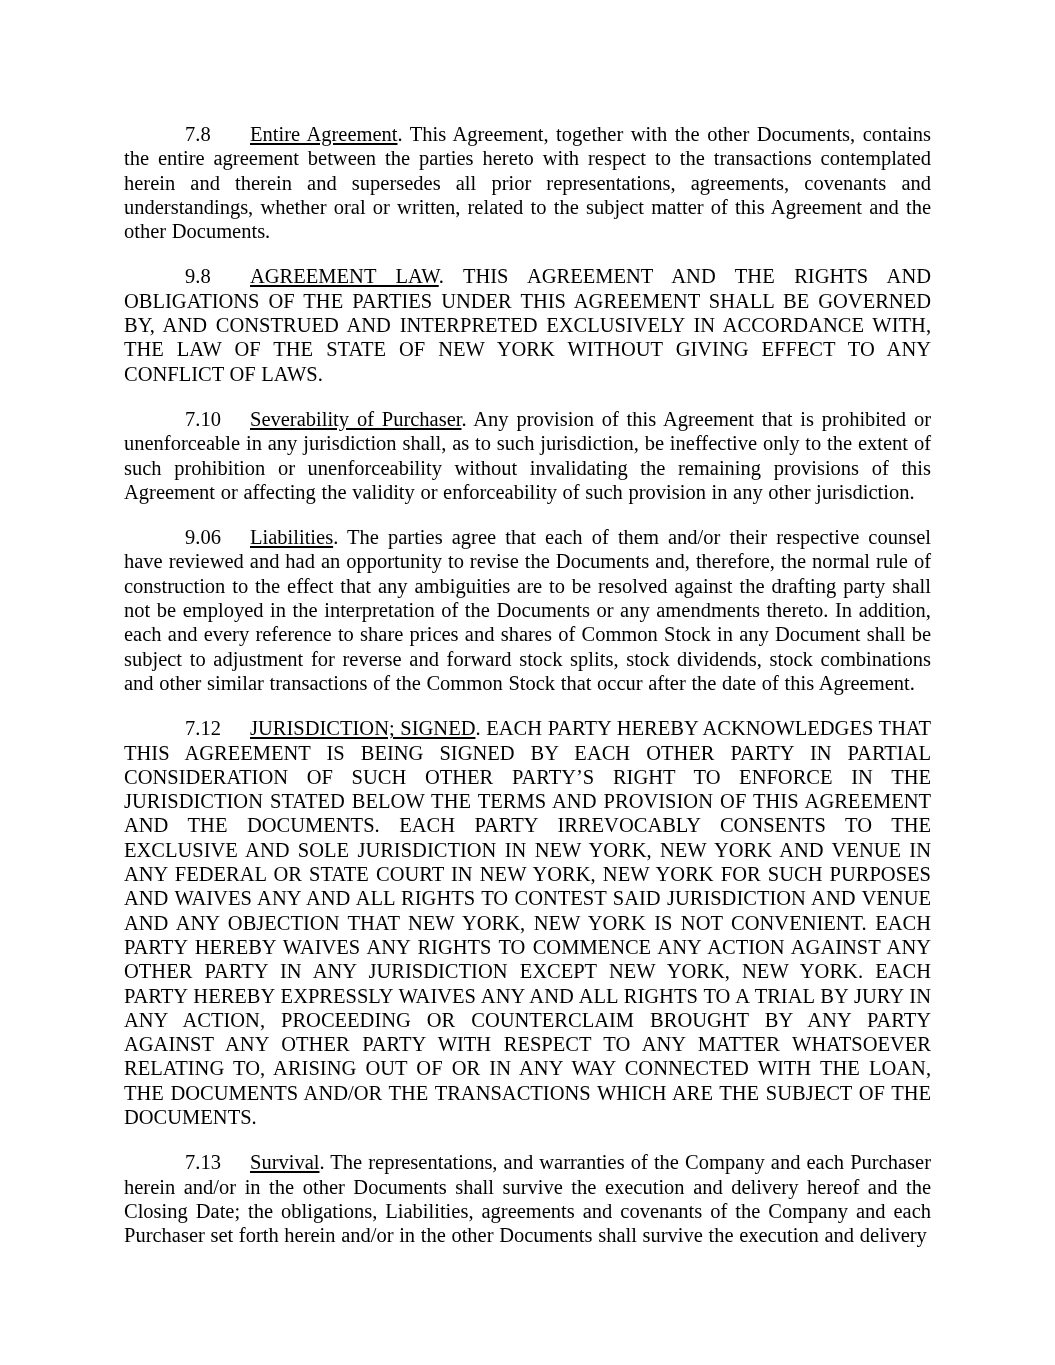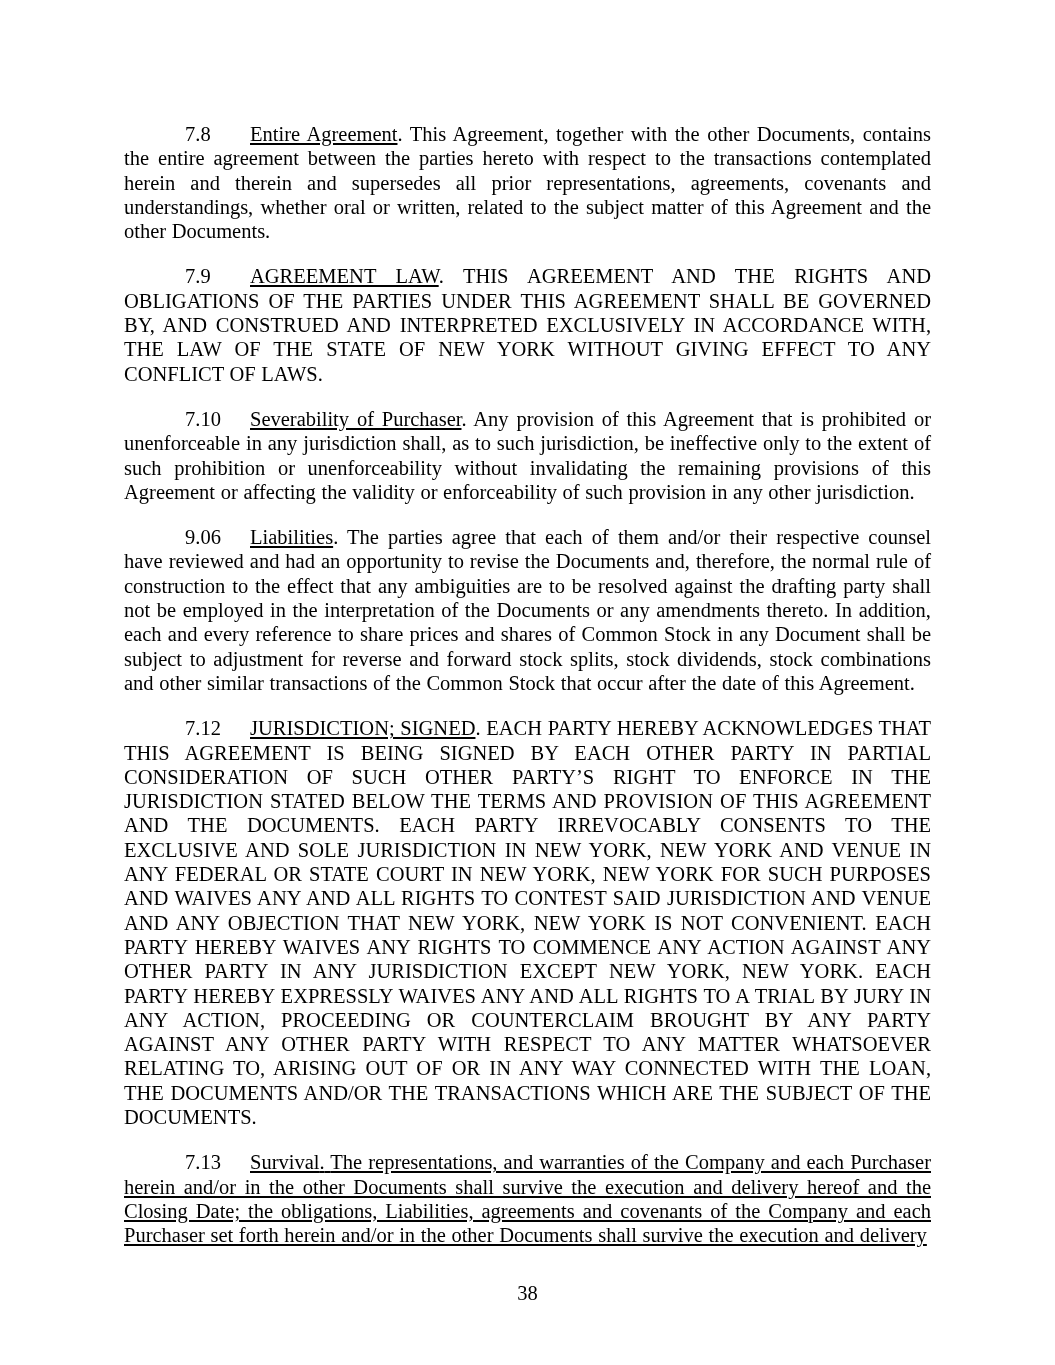--- a/index.html
+++ b/index.html
@@ -34,21 +34,20 @@
     margin: 0 0 21px 0;
     padding: 0;
     font-size: 20.5px;
     line-height: 24.3px;
     text-align: justify;
     text-indent: 61px;
     word-spacing: 0.5px;
   }
   p.section:last-child {
     margin-bottom: 0;
-    text-decoration: underline;
   }
   .sec-num {
     display: inline-block;
     width: 65px;
     text-indent: 0;
   }
   .sec-head {
     text-decoration: underline;
     text-underline-offset: 2px;
   }
@@ -64,33 +63,30 @@
 </style>
 </head>
 <body>
 
 <div class="page">
   <div class="page-content">
 
     <p class="section"><span class="sec-num">7.8</span><span class="sec-head">Entire Agreement</span><span>.</span>
       <span class="sec-body">This Agreement, together with the other Documents, contains the entire agreement between the parties hereto with respect to the transactions contemplated herein and therein and supersedes all prior representations, agreements, covenants and understandings, whether oral or written, related to the subject matter of this Agreement and the other Documents.</span></p>
 
-    <p class="section"><span class="sec-num">7.9</span><span class="sec-head">AGREEMENT LAW</span><span>.</span>
+    <p class="section"><span class="sec-num">9.8</span><span class="sec-head">AGREEMENT LAW</span><span>.</span>
       <span class="sec-body">THIS AGREEMENT AND THE RIGHTS AND OBLIGATIONS OF THE PARTIES UNDER THIS AGREEMENT SHALL BE GOVERNED BY, AND CONSTRUED AND INTERPRETED EXCLUSIVELY IN ACCORDANCE WITH, THE LAW OF THE STATE OF NEW YORK WITHOUT GIVING EFFECT TO ANY CONFLICT OF LAWS.</span></p>
 
     <p class="section"><span class="sec-num">7.10</span><span class="sec-head">Severability of Purchaser</span><span>.</span>
       <span class="sec-body">Any provision of this Agreement that is prohibited or unenforceable in any jurisdiction shall, as to such jurisdiction, be ineffective only to the extent of such prohibition or unenforceability without invalidating the remaining provisions of this Agreement or affecting the validity or enforceability of such provision in any other jurisdiction.</span></p>
 
     <p class="section"><span class="sec-num">9.06</span><span class="sec-head">Liabilities</span><span>.</span>
       <span class="sec-body">The parties agree that each of them and/or their respective counsel have reviewed and had an opportunity to revise the Documents and, therefore, the normal rule of construction to the effect that any ambiguities are to be resolved against the drafting party shall not be employed in the interpretation of the Documents or any amendments thereto.  In addition, each and every reference to share prices and shares of Common Stock in any Document shall be subject to adjustment for reverse and forward stock splits, stock dividends, stock combinations and other similar transactions of the Common Stock that occur after the date of this Agreement.</span></p>
 
     <p class="section"><span class="sec-num">7.12</span><span class="sec-head">JURISDICTION; SIGNED</span><span>.</span>
       <span class="sec-body">EACH PARTY HEREBY ACKNOWLEDGES THAT THIS AGREEMENT IS BEING SIGNED BY EACH OTHER PARTY IN PARTIAL CONSIDERATION OF SUCH OTHER PARTY’S RIGHT TO ENFORCE IN THE JURISDICTION STATED BELOW THE TERMS AND PROVISION OF THIS AGREEMENT AND THE DOCUMENTS.  EACH PARTY IRREVOCABLY CONSENTS TO THE EXCLUSIVE AND SOLE JURISDICTION IN NEW YORK, NEW YORK AND VENUE IN ANY FEDERAL OR STATE COURT IN NEW YORK, NEW YORK FOR SUCH PURPOSES AND WAIVES ANY AND ALL RIGHTS TO CONTEST SAID JURISDICTION AND VENUE AND ANY OBJECTION THAT NEW YORK, NEW YORK IS NOT CONVENIENT.  EACH PARTY HEREBY WAIVES ANY RIGHTS TO COMMENCE ANY ACTION AGAINST ANY OTHER PARTY IN ANY JURISDICTION EXCEPT NEW YORK, NEW YORK.  EACH PARTY HEREBY EXPRESSLY WAIVES ANY AND ALL RIGHTS TO A TRIAL BY JURY IN ANY ACTION, PROCEEDING OR COUNTERCLAIM BROUGHT BY ANY PARTY AGAINST ANY OTHER PARTY WITH RESPECT TO ANY MATTER WHATSOEVER RELATING TO, ARISING OUT OF OR IN ANY WAY CONNECTED WITH THE LOAN, THE DOCUMENTS AND/OR THE TRANSACTIONS WHICH ARE THE SUBJECT OF THE DOCUMENTS.</span></p>
 
     <p class="section"><span class="sec-num">7.13</span><span class="sec-head">Survival</span><span>.</span>
       <span class="sec-body">The representations, and warranties of the Company and each Purchaser herein and/or in the other Documents shall survive the execution and delivery hereof and the Closing Date; the obligations, Liabilities, agreements and covenants of the Company and each Purchaser set forth herein and/or in the other Documents shall survive the execution and delivery</span></p>
 
   </div>
 
-  <div class="page-footer">
-    <span>38</span>
-  </div>
 </div>
 
 </body></html>

